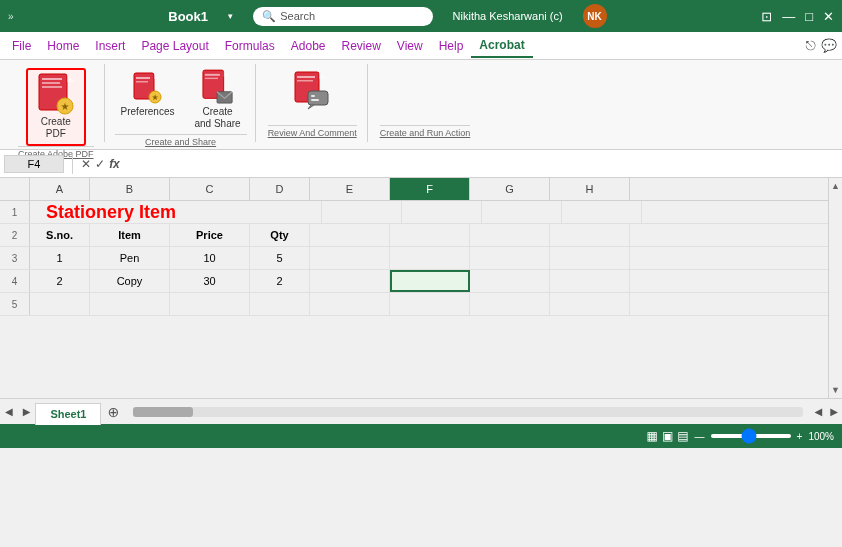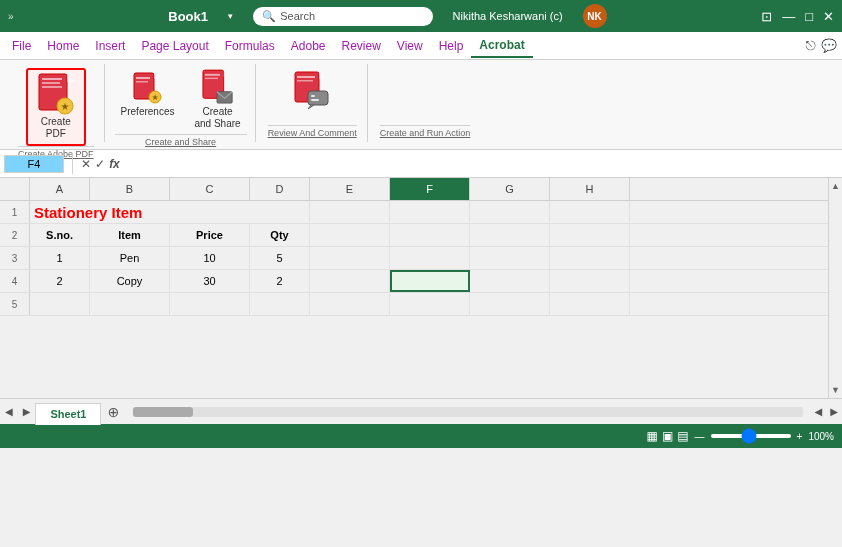--- a/index.html
+++ b/index.html
@@ -83,21 +83,21 @@
     
     .formula-bar {
       background: white;
       height: 28px;
       display: flex;
       align-items: center;
       border-bottom: 1px solid #d0d0d0;
       padding: 0 4px;
       gap: 4px;
     }
-    .cell-ref { background: #7dd3fc; border: 1px solid #d0d0d0; padding: 2px 6px; font-size: 11px; width: 60px; text-align: center; }
+    .cell-ref { background: #e5e5e5; border: 1px solid #d0d0d0; padding: 2px 6px; font-size: 11px; width: 60px; text-align: center; }
     .formula-divider { width: 1px; background: #d0d0d0; height: 20px; margin: 0 4px; }
     .formula-icons { display: flex; gap: 4px; color: #555; font-size: 12px; }
     .formula-input { flex: 1; border: none; outline: none; font-size: 12px; padding: 2px 4px; }
 
     
     .spreadsheet { display: flex; flex: 1; overflow: hidden; }
     .sheet-area { flex: 1; display: flex; flex-direction: column; overflow: hidden; }
 
     
     .col-header-row { display: flex; background: #f0f0f0; border-bottom: 1px solid #d0d0d0; }
@@ -312,21 +312,21 @@
         <div class="col-header col-c">C</div>
         <div class="col-header col-d">D</div>
         <div class="col-header col-e">E</div>
         <div class="col-header col-f active">F</div>
         <div class="col-header col-g">G</div>
         <div class="col-header col-h">H</div>
       </div>
 
       <div class="sheet-row">
         <div class="row-num">1</div>
-        <div class="cell col-a title-cell" style="font-weight:bold; color:red; font-size:15px; width:280px; min-width:280px;">Stationery Item</div>
+        <div class="cell col-a title-cell" style="font-weight:bold; color:red; font-size:18px; width:280px; min-width:280px;margin-left:12px;">Stationery Item</div>
         <div class="cell col-e"></div>
         <div class="cell col-f"></div>
         <div class="cell col-g"></div>
         <div class="cell col-h"></div>
       </div>
 
       <div class="sheet-row">
         <div class="row-num">2</div>
         <div class="cell col-a header-cell center">S.no.</div>
         <div class="cell col-b header-cell center">Item</div>

